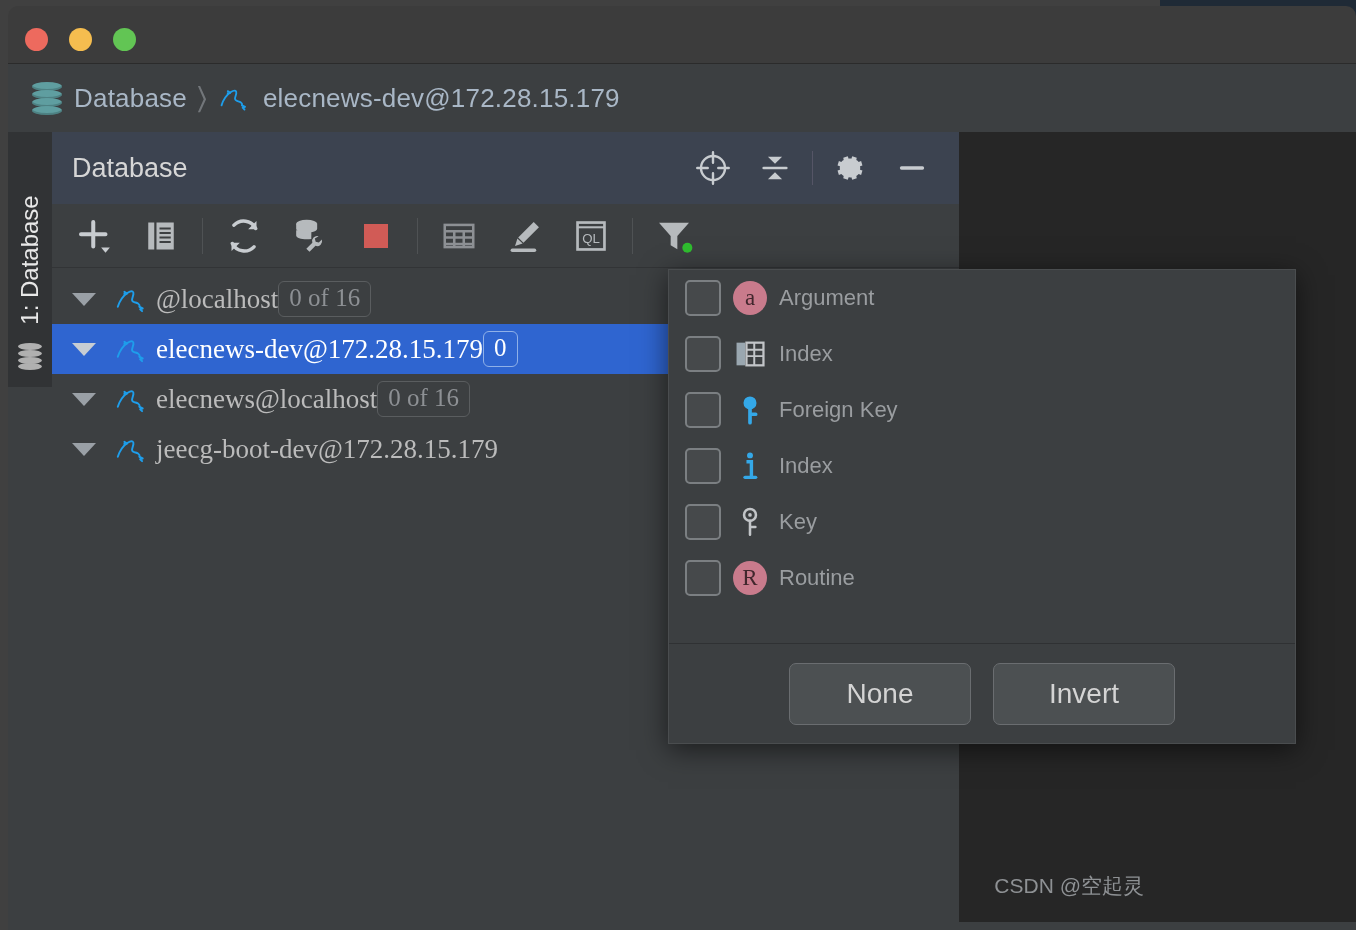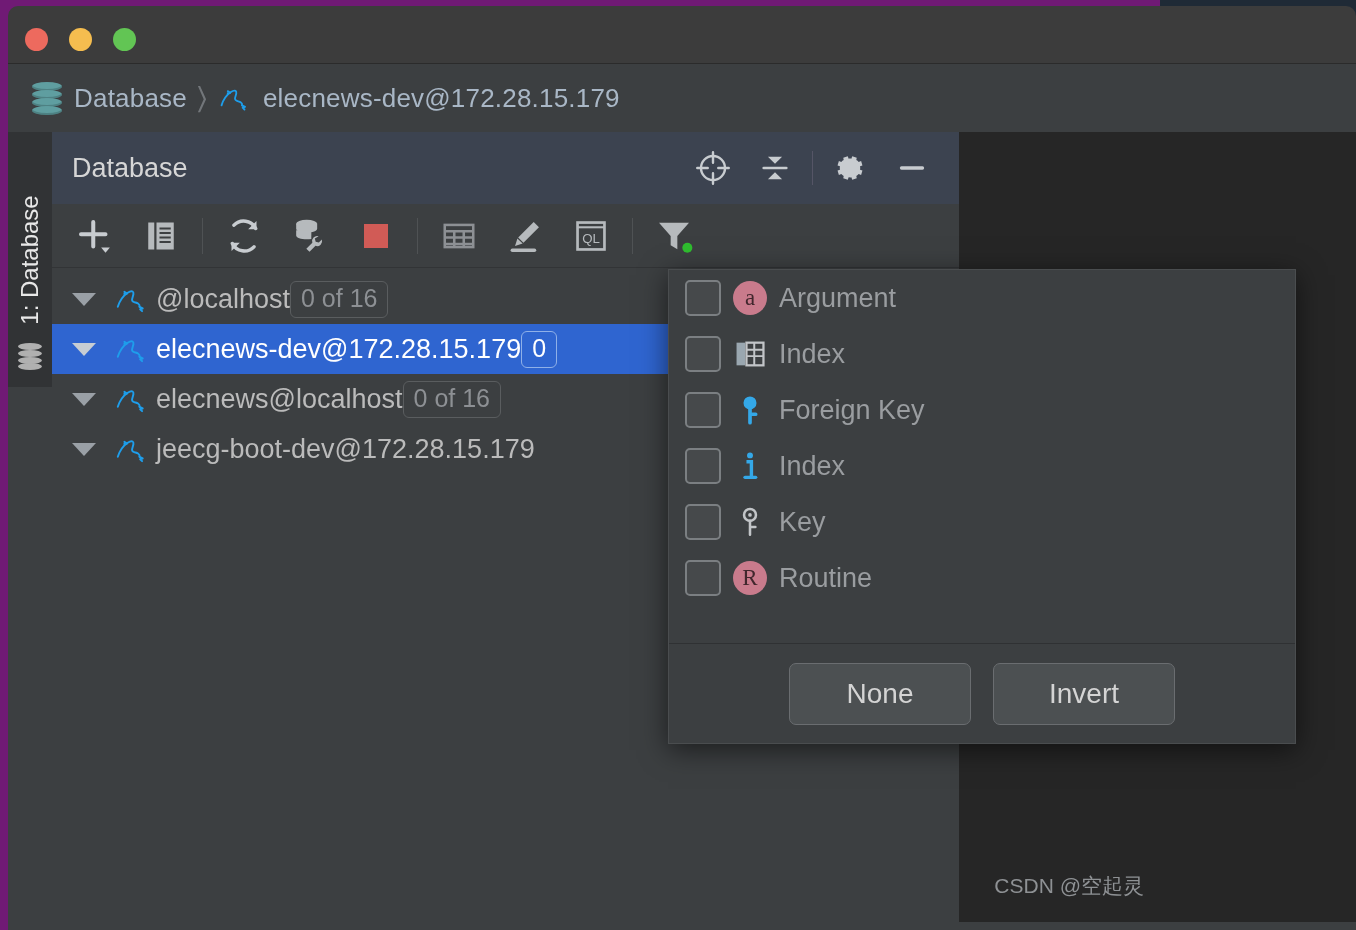--- a/index.html
+++ b/index.html
@@ -2,21 +2,21 @@
 <html><head>
 <meta charset="utf-8">
 <style>
   * { box-sizing: border-box; margin: 0; padding: 0; }
   html, body {
     width: 1356px; height: 930px;
     background: #1f2a36;
     font-family: "Liberation Sans", sans-serif;
     overflow: hidden;
   }
-  #root { position: relative; width: 1160px; height: 930px; background: #701a75; }
+  #root { position: relative; width: 1160px; height: 930px; background: #404040; }
 
   
   .titlebar {
     position: absolute; left: 8px; top: 6px; width: 1348px; height: 58px;
     background: #3c3c3c;
     border-top-left-radius: 10px; border-top-right-radius: 10px;
     border-bottom: 1px solid #2b2b2b;
   }
   .traffic { position: absolute; top: 22px; display: flex; gap: 21px; left: 17px; }
   .dot { width: 23px; height: 23px; border-radius: 50%; }
@@ -93,20 +93,21 @@
     border-bottom: 1px solid #323436;
   }
   .tb-btn { width: 66px; height: 56px; display: flex; align-items: center; justify-content: center; position: relative; }
   .tb-sep { width: 1px; height: 36px; background: #4f5254; margin: 0 8px; }
 
   
   .tree { padding-top: 6px; position: relative; }
   .tree-row {
     height: 50px; display: flex; align-items: center; padding-left: 10px; gap: 0;
     position: relative;
+    font-family: Liberation Serif, serif;
   }
   .tree-row.selected { background: #2f65d0; }
   .twisty {
     width: 44px; display: flex; align-items: center; justify-content: center;
     flex: 0 0 auto;
   }
   .twisty span {
     display: block;
     width: 0; height: 0;
     border-left: 12px solid transparent;
@@ -131,21 +132,21 @@
     box-shadow: 0 6px 26px rgba(0,0,0,.55);
     border: 1px solid #4a4d4f;
   }
   .popup-list { height: 375px; overflow: hidden; position: relative; }
   .popup-row { height: 56px; display: flex; align-items: center; padding-left: 16px; }
   .pop-check {
     width: 36px; height: 36px; border: 2px solid #7b7f82; border-radius: 5px;
     background: #46494b; flex: 0 0 auto;
   }
   .pop-ico { width: 58px; display: flex; align-items: center; justify-content: center; flex: 0 0 auto; }
-  .pop-label { color: #9a9da0; font-size: 27px; }
+  .pop-label { color: #9a9da0; font-size: 22px; }
 
   .badge-circle {
     width: 34px; height: 34px; border-radius: 50%; background: #c97b8c;
     color: #41272d; font-size: 23px; display: flex; align-items: center; justify-content: center;
     font-family: "Liberation Serif", serif;
   }
 
   .popup-footer {
     position: absolute; left: 0; bottom: 0; width: 100%; height: 100px;
     border-top: 1px solid #2f3133;

